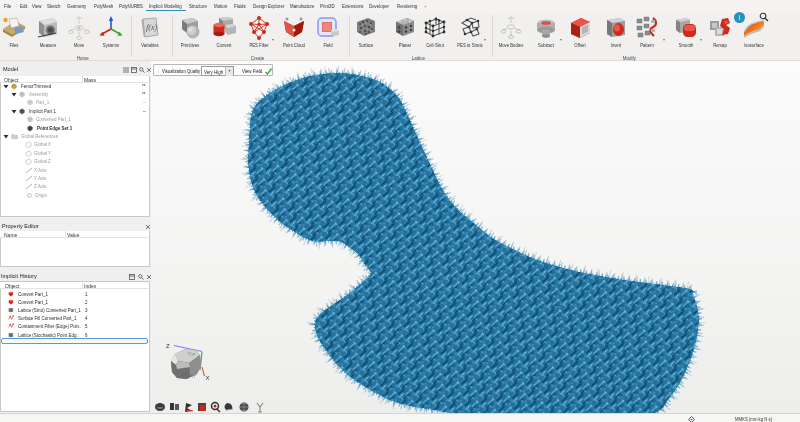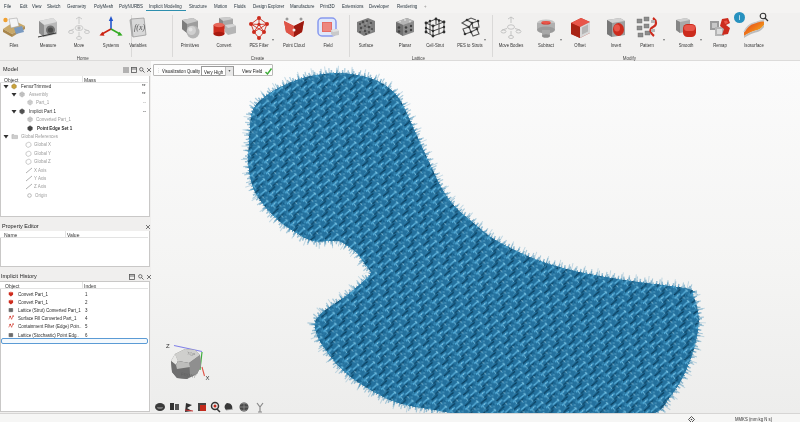--- a/index.html
+++ b/index.html
@@ -102,21 +102,21 @@
         <svg class="ric" viewBox="0 0 26 26">
           <path d="M13,14 L13,4" stroke="#2255cc" stroke-width="1.6"></path>
           <polygon points="13,1 10.8,6 15.2,6" fill="#2255cc"></polygon>
           <path d="M13,14 L4,19" stroke="#cc2211" stroke-width="1.6"></path>
           <polygon points="1.5,20.5 6.5,20.8 4.5,16.8" fill="#cc2211"></polygon>
           <path d="M13,14 L22,19" stroke="#33aa22" stroke-width="1.6"></path>
           <polygon points="24.5,20.5 19.5,20.8 21.5,16.8" fill="#33aa22"></polygon>
         </svg>
         <span class="rlb">Systems</span>
       </div>
-    <div class="rb" style="left:116px">
+    <div class="rb" style="left:128px">
         <svg class="ric" viewBox="0 0 26 26">
           <polygon points="6,4 19,3 21,20 8,22" fill="#d8d8d8" stroke="#909090" stroke-width="0.7"></polygon>
           <polygon points="6,4 8,22 6.5,21 4.5,5" fill="#aaa"></polygon>
           <text x="9" y="15" font-size="8" font-style="italic" fill="#555" font-family="Liberation Serif,serif">f(x)</text>
         </svg>
         <span class="rlb">Variables</span>
       </div>
     <div class="rb" style="left:168px">
         <svg class="ric" viewBox="0 0 26 26">
           <polygon points="5,5 16,3 21,6 21,15 10,18 5,14" fill="#9d9d9d"></polygon>

